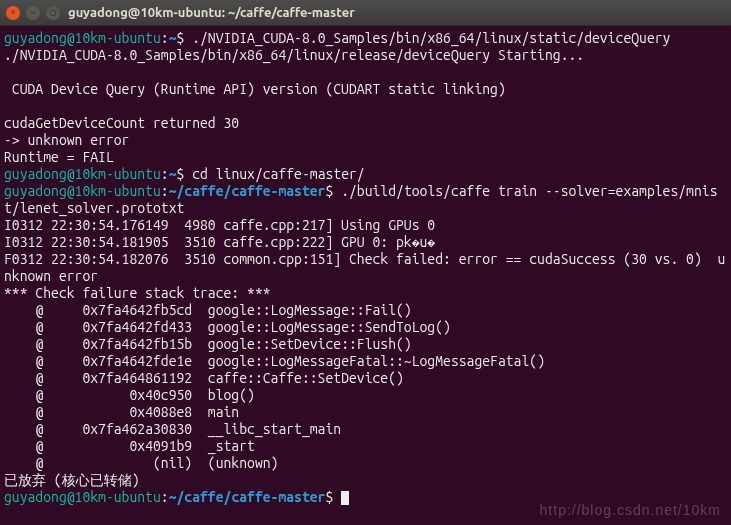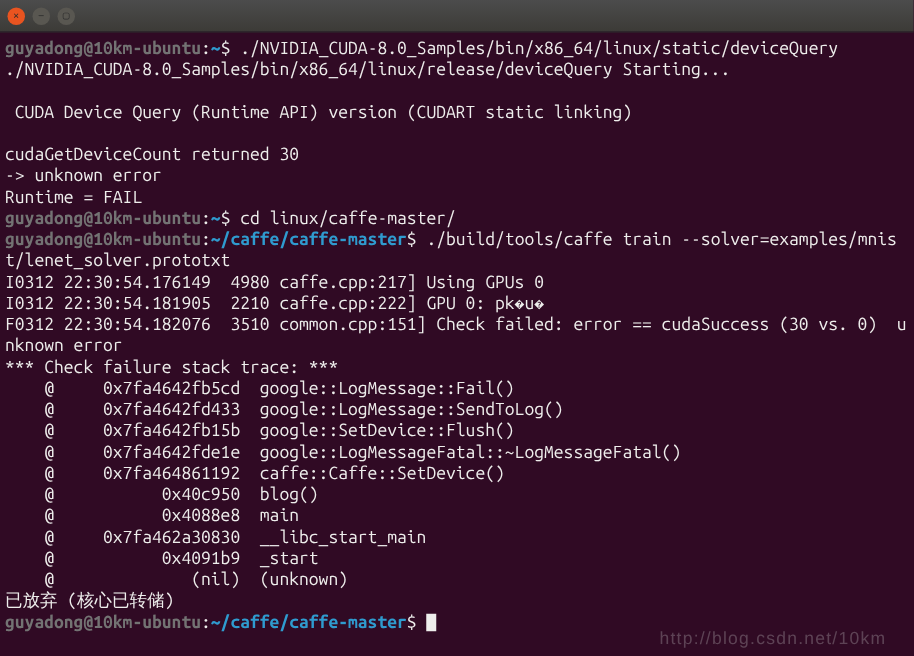--- a/index.html
+++ b/index.html
@@ -34,62 +34,63 @@
       color: #dfdbd2;
       font-family: Ubuntu, "Segoe UI", sans-serif;
       font-size: 13px;
       font-weight: bold;
     }
     .terminal {
       padding: 4px 4px 0 4px;
       white-space: pre-wrap;
       word-break: break-all;
     }
-    .green { color: #737373; font-weight: bold; }
+    .green { color: #14b8a6; font-weight: normal; }
     .blue { color: #2f9bcf; font-weight: bold; }
     .white { color: #eeeeec; }
     .cursor {
       display: inline-block;
       width: 8px; height: 14px;
       background: #eeeeec;
       vertical-align: text-bottom;
     }
     .watermark {
       position: absolute;
-      right: 22px;
+      right: 10px;
       bottom: 6px;
       color: rgba(200,200,200,0.3);
       font-family: sans-serif;
       font-size: 14px;
       letter-spacing: 1px;
     }
   </style>
 </head>
 <body>
 
 <div class="titlebar">
   <div class="window-controls">
     <div class="wbtn close">×</div>
     <div class="wbtn">−</div>
     <div class="wbtn">▢</div>
   </div>
+  <div class="title">guyadong@10km-ubuntu: ~/caffe/caffe-master</div>
 </div>
 
 <div class="terminal"><span class="green">guyadong@10km-ubuntu</span><span class="white">:</span><span class="blue">~</span><span class="white">$ </span><span class="white">./NVIDIA_CUDA-8.0_Samples/bin/x86_64/linux/static/deviceQuery</span>
 <span class="white">./NVIDIA_CUDA-8.0_Samples/bin/x86_64/linux/release/deviceQuery Starting...</span>
 <span class="white"></span>
 <span class="white"> CUDA Device Query (Runtime API) version (CUDART static linking)</span>
 <span class="white"></span>
 <span class="white">cudaGetDeviceCount returned 30</span>
 <span class="white">-&gt; unknown error</span>
 <span class="white">Runtime = FAIL</span>
 <span class="green">guyadong@10km-ubuntu</span><span class="white">:</span><span class="blue">~</span><span class="white">$ </span><span class="white">cd linux/caffe-master/</span>
 <span class="green">guyadong@10km-ubuntu</span><span class="white">:</span><span class="blue">~/caffe/caffe-master</span><span class="white">$ </span><span class="white">./build/tools/caffe train --solver=examples/mnist/lenet_solver.prototxt</span>
 <span class="white">I0312 22:30:54.176149  4980 caffe.cpp:217] Using GPUs 0</span>
-<span class="white">I0312 22:30:54.181905  2210 caffe.cpp:222] GPU 0: pk�u�</span>
+<span class="white">I0312 22:30:54.181905  3510 caffe.cpp:222] GPU 0: pk�u�</span>
 <span class="white">F0312 22:30:54.182076  3510 common.cpp:151] Check failed: error == cudaSuccess (30 vs. 0)  unknown error</span>
 <span class="white">*** Check failure stack trace: ***</span>
 <span class="white">    @     0x7fa4642fb5cd  google::LogMessage::Fail()</span>
 <span class="white">    @     0x7fa4642fd433  google::LogMessage::SendToLog()</span>
 <span class="white">    @     0x7fa4642fb15b  google::SetDevice::Flush()</span>
 <span class="white">    @     0x7fa4642fde1e  google::LogMessageFatal::~LogMessageFatal()</span>
 <span class="white">    @     0x7fa464861192  caffe::Caffe::SetDevice()</span>
 <span class="white">    @           0x40c950  blog()</span>
 <span class="white">    @           0x4088e8  main</span>
 <span class="white">    @     0x7fa462a30830  __libc_start_main</span>

